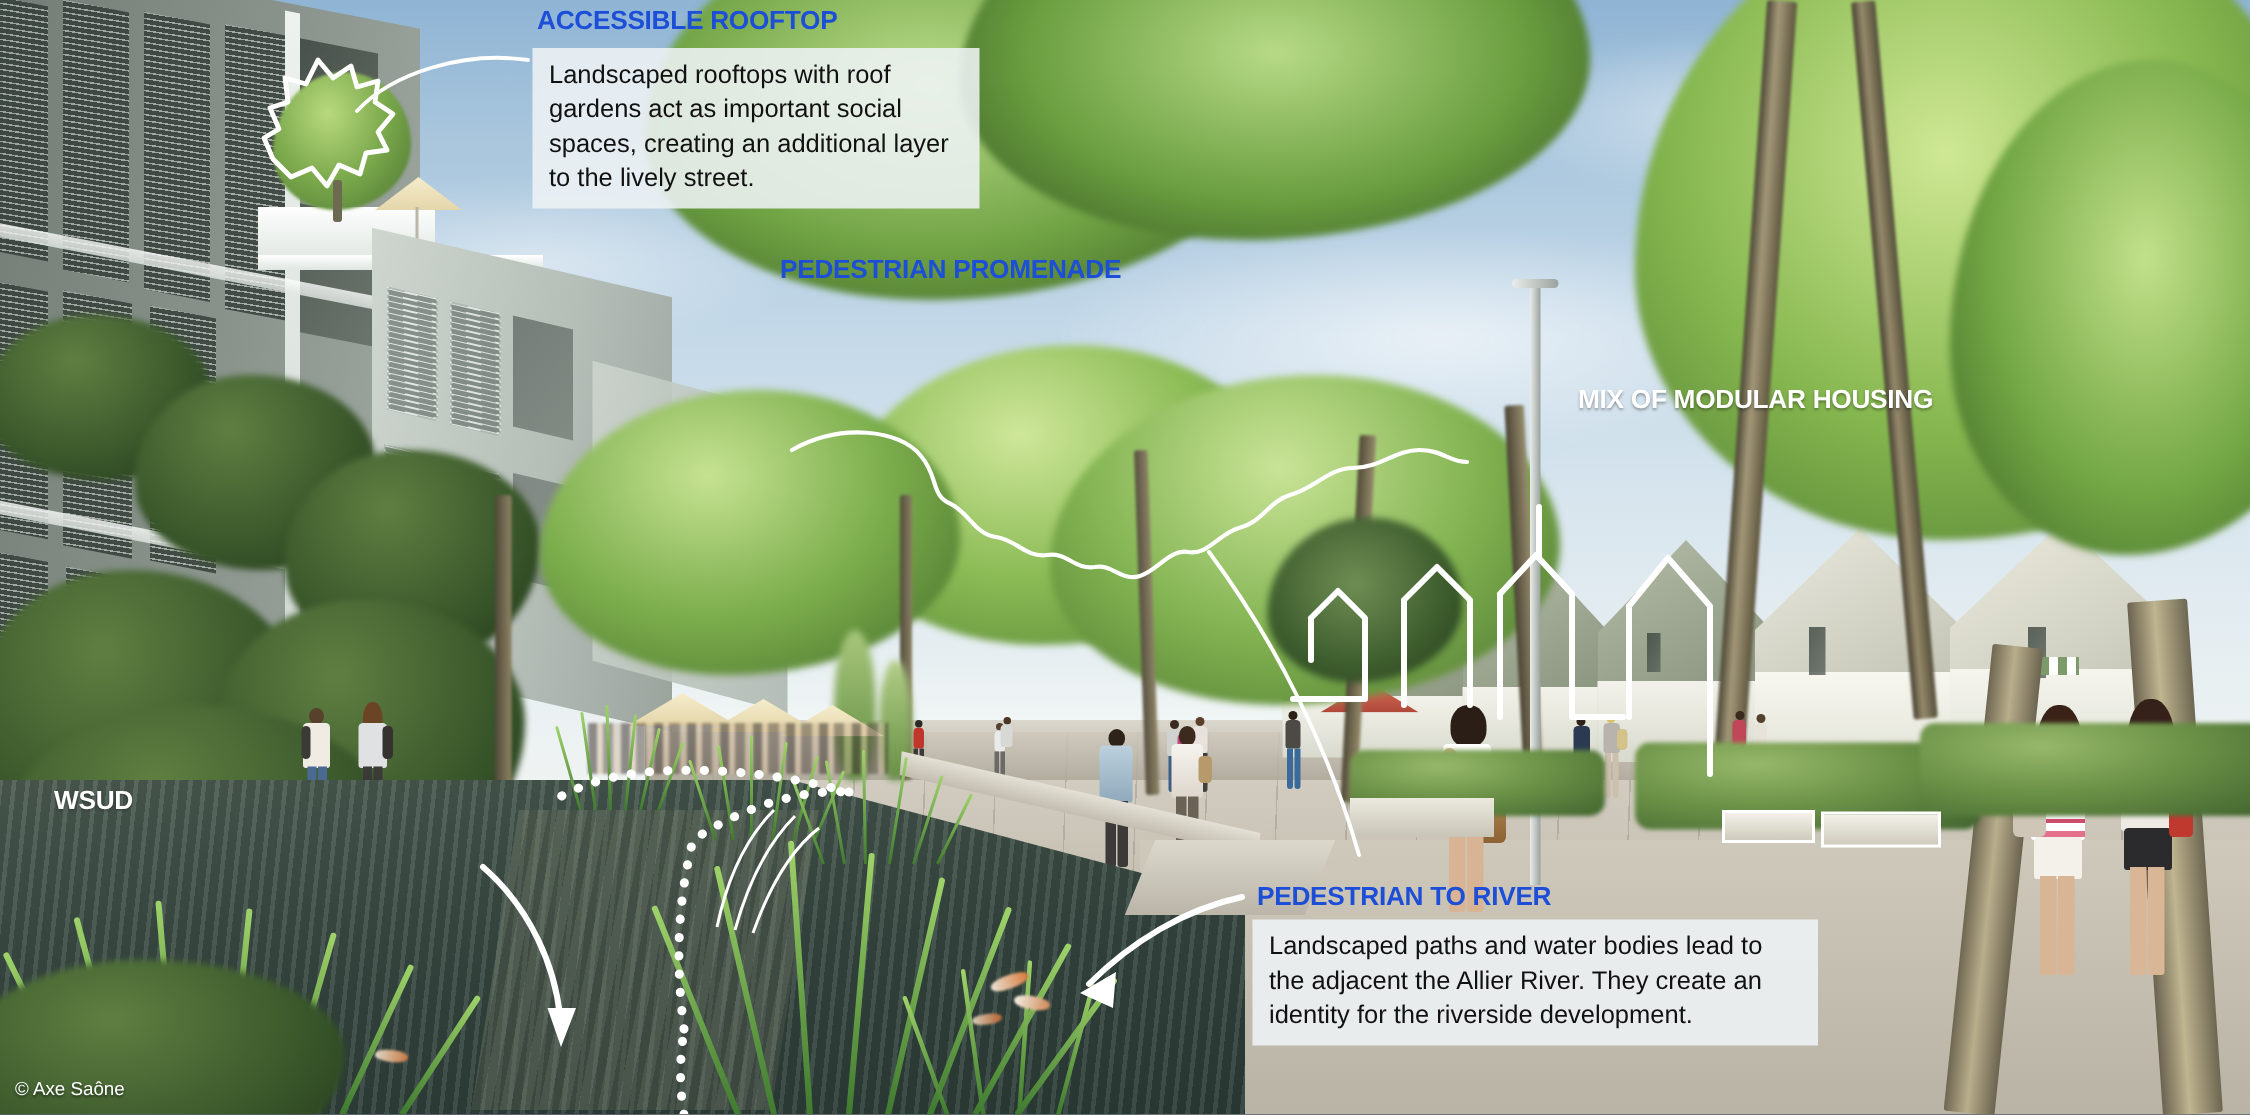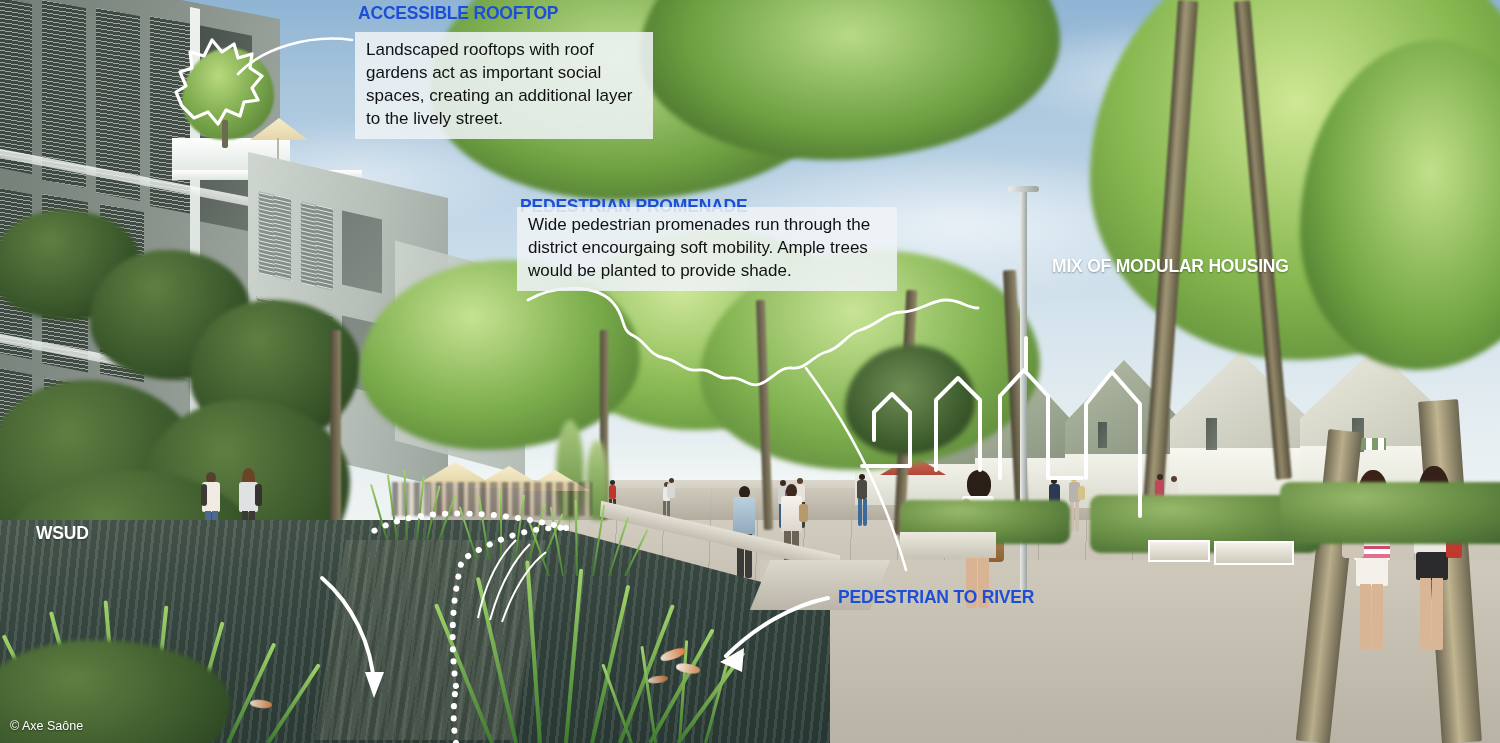--- a/index.html
+++ b/index.html
@@ -553,26 +553,26 @@
 
     <path d="M828 598 C 790 606, 754 628, 726 656" fill="none" stroke="#ffffff" stroke-width="4" stroke-linecap="round"></path>
     <path d="M744 648 L720 662 L742 672 Z" fill="#ffffff"></path>
   </svg>
 
   <div class="anno-head dark" style="left:358px;top:5px;">ACCESSIBLE ROOFTOP</div>
   <div class="anno-box" style="left:355px;top:32px;width:298px;">
     <p>Landscaped rooftops with roof gardens act as important social spaces, creating an additional layer to the lively street.</p>
   </div>
 
-  <div class="anno-head dark" style="left:520px;top:198px;">PEDESTRIAN PROMENADE</div>
-  <div class="anno-box" style="left:517px;top:207px;width:380px;">
-    <p>Wide pedestrian promenades run through the district encourgaing soft mobility. Ample trees would be planted to provide shade.</p>
-  </div>
+  <div class="anno-head dark" style="left:520px;top:171px;">PEDESTRIAN PROMENADE</div>
 
   <div class="anno-head light" style="left:1052px;top:258px;">MIX OF MODULAR HOUSING</div>
 
   <div class="anno-head light" style="left:36px;top:525px;">WSUD</div>
 
   <div class="anno-head dark" style="left:838px;top:589px;">PEDESTRIAN TO RIVER</div>
+  <div class="anno-box" style="left:835px;top:613px;width:377px;">
+    <p>Landscaped paths and water bodies lead to the adjacent the Allier River. They create an identity for the riverside development.</p>
+  </div>
 
   <div class="credit">© Axe Saône</div>
 
 </div>
 
 </body></html>

